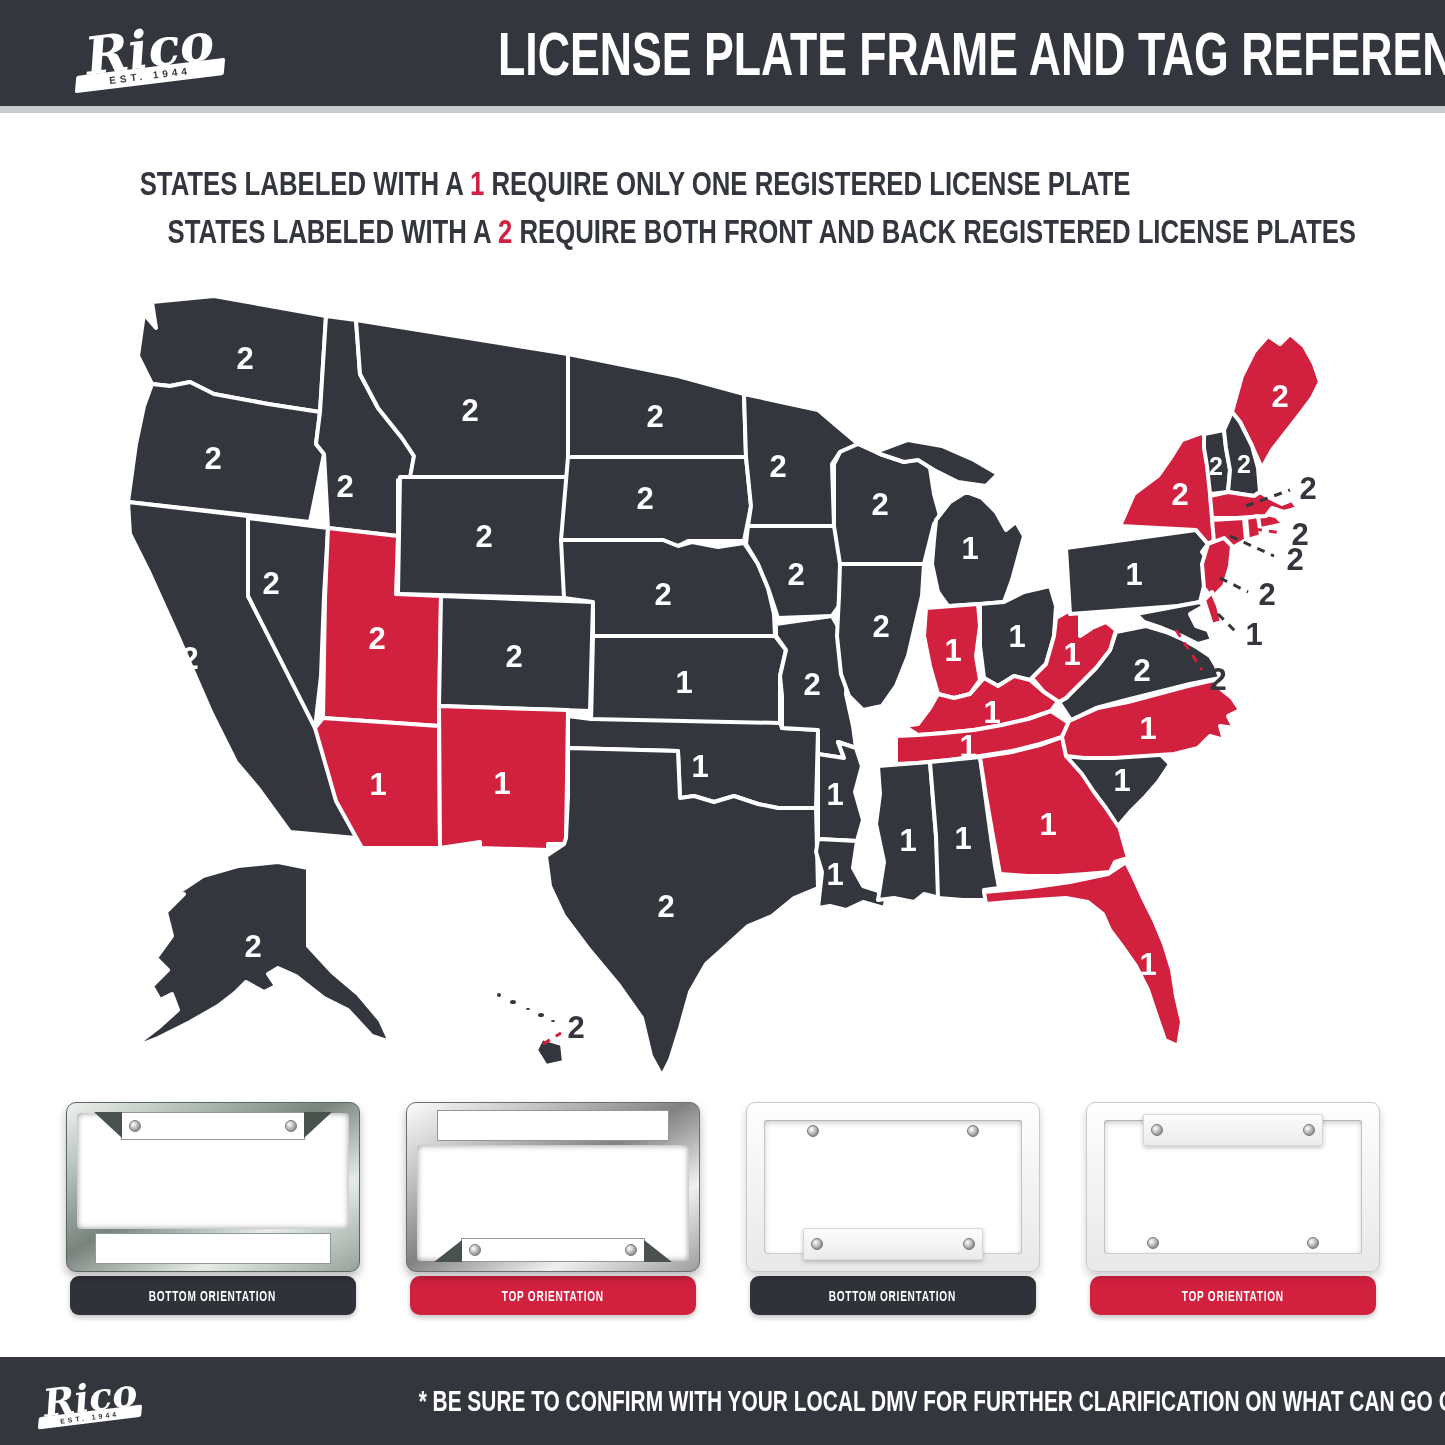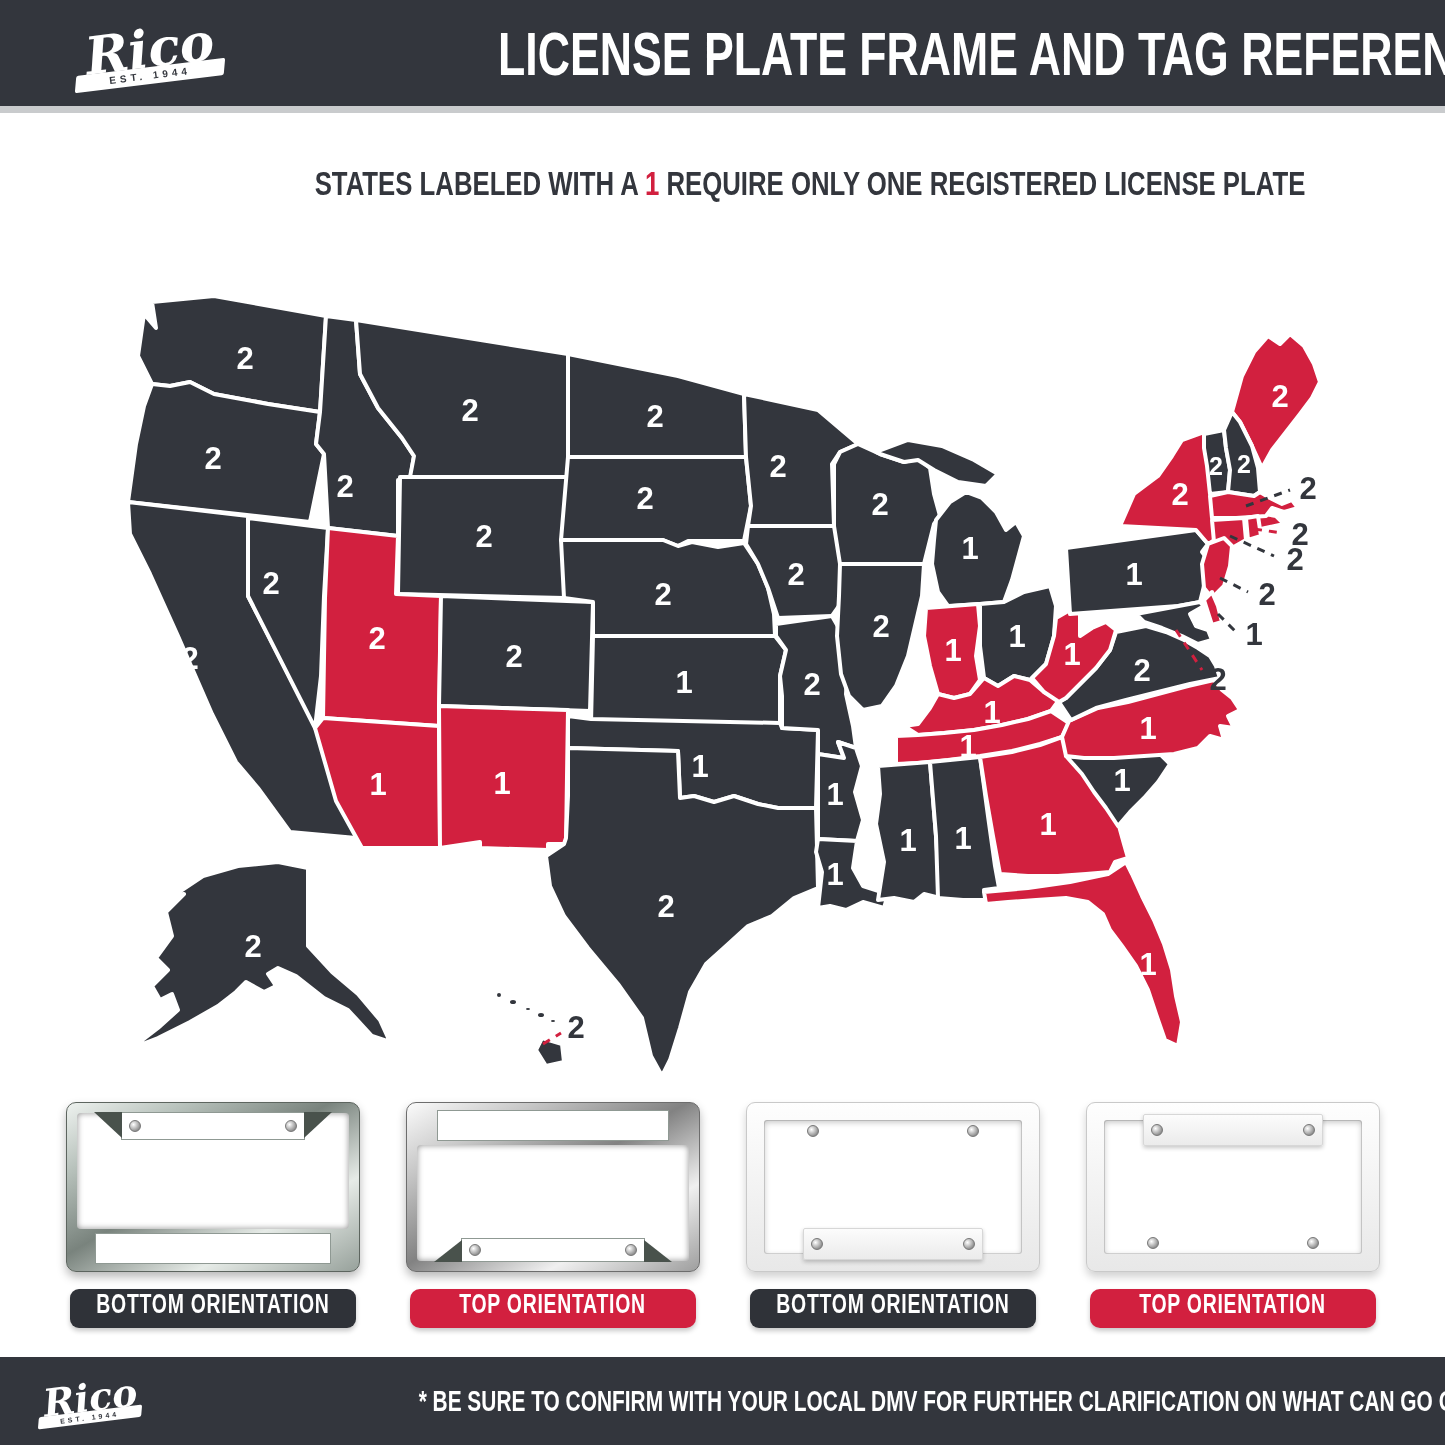--- a/index.html
+++ b/index.html
@@ -25,21 +25,21 @@
     position:relative; margin:-8px auto 0; width:150px; height:17px; background:#fff;
     transform:rotate(-7deg) skewX(-12deg); display:flex; align-items:center; justify-content:center;
     border-radius:2px;
   }
   .logo-banner span {
     color:#33363d; font-size:10px; font-weight:bold; letter-spacing:4px; transform:skewX(12deg);
   }
   .header-title { flex:1; text-align:center; color:#fff; font-size:62px; font-weight:bold; letter-spacing:0; }
 
   
-  .legend { position:absolute; top:160px; left:0; right:0; text-align:right; color:#33363d; }
+  .legend { position:absolute; top:160px; left:0; right:0; text-align:left; color:#33363d; }
   .legend-line { font-size:33px; font-weight:bold; line-height:1.45; }
   .legend .num { color:#d2203f; }
 
   
   .map-wrap { position:absolute; left:118px; top:296px; width:1212px; height:796px; }
   .map-wrap svg { width:100%; height:100%; display:block; }
   .st { stroke:#ffffff; stroke-width:4; stroke-linejoin:round; }
   .st.dark { fill:#33363d; }
   .st.red  { fill:#d2203f; }
   .map-num { font-family:"Liberation Sans",sans-serif; font-weight:bold; fill:#fff; text-anchor:middle; }
@@ -101,23 +101,23 @@
     box-shadow:0 2px 4px rgba(0,0,0,.22); border-radius:2px;
   }
   .white-bottom .pf-tab { bottom:11px; }
   .white-top    .pf-tab { top:11px; }
   .rail-screw.a { left:60px; }
   .rail-screw.b { right:60px; }
   .white-bottom .rail-screw { top:22px; }
   .white-top    .rail-screw { bottom:22px; }
 
   .olabel {
-    margin-top:17px; width:286px; height:39px; border-radius:9px;
-    display:flex; justify-content:center;
-    color:#fff; font-weight:bold; font-size:27px; letter-spacing:1px;
+    margin-top:4px; width:286px; height:39px; border-radius:9px;
+    display:flex; align-items:center; justify-content:center;
+    color:#fff; font-weight:bold; font-size:14px; letter-spacing:1px;
     box-shadow:0 3px 5px rgba(0,0,0,.22);
   }
   .olabel.dark { background:#2f3238; }
   .olabel.red  { background:#d2203f;border-radius:10px; }
 
   
   .footer {
     position:absolute; left:0; right:0; bottom:0; height:88px; background:#33363d;
     display:flex; align-items:center;
   }
@@ -141,20 +141,23 @@
     </div>
     <div class="header-title">
       <span class="condensed">LICENSE PLATE FRAME AND TAG REFERENCE</span>
     </div>
     <div style="width:70px"></div>
   </div>
 
   <div class="legend">
     <div class="legend-line">
       <span class="condensed2"><span>STATES LABELED WITH A </span><span class="num">1</span><span> REQUIRE ONLY ONE REGISTERED LICENSE PLATE</span></span>
+    </div>
+    <div class="legend-line">
+      <span class="condensed2"><span>STATES LABELED WITH A </span><span class="num">2</span><span> REQUIRE BOTH FRONT AND BACK REGISTERED LICENSE PLATES</span></span>
     </div>
   </div>
 
   <div class="map-wrap">
     <svg id="usmap" viewBox="0 0 1212 796">
         <path d="M20,60 L26,18 L38,32 L34,6 L96,0 L208,20 L202,116 L150,108 L96,98 L72,86 L52,90 L34,88 Z" class="st dark"></path>
         <text x="127" y="62" class="map-num " font-size="31" dominant-baseline="central">2</text>
         <path d="M34,88 L52,90 L72,86 L96,98 L150,108 L202,116 L198,148 L206,158 L192,226 L120,218 L10,206 L18,148 L26,110 Z" class="st dark"></path>
         <text x="95" y="162" class="map-num " font-size="31" dominant-baseline="central">2</text>
         <path d="M10,206 L130,220 L130,300 L198,432 L235,525 L238,542 L172,536 L140,492 L118,466 L94,418 L60,340 L32,278 L12,238 Z" class="st dark"></path>

